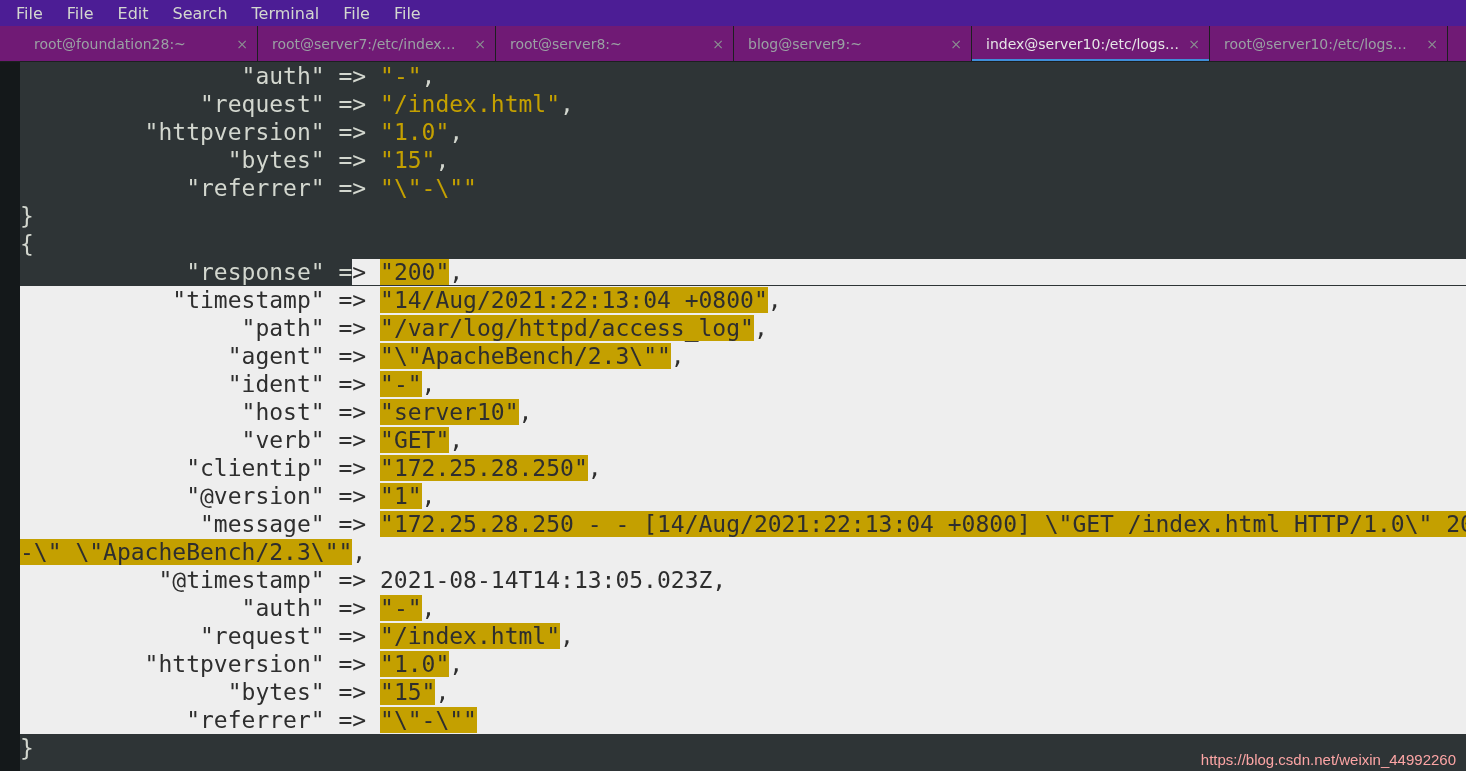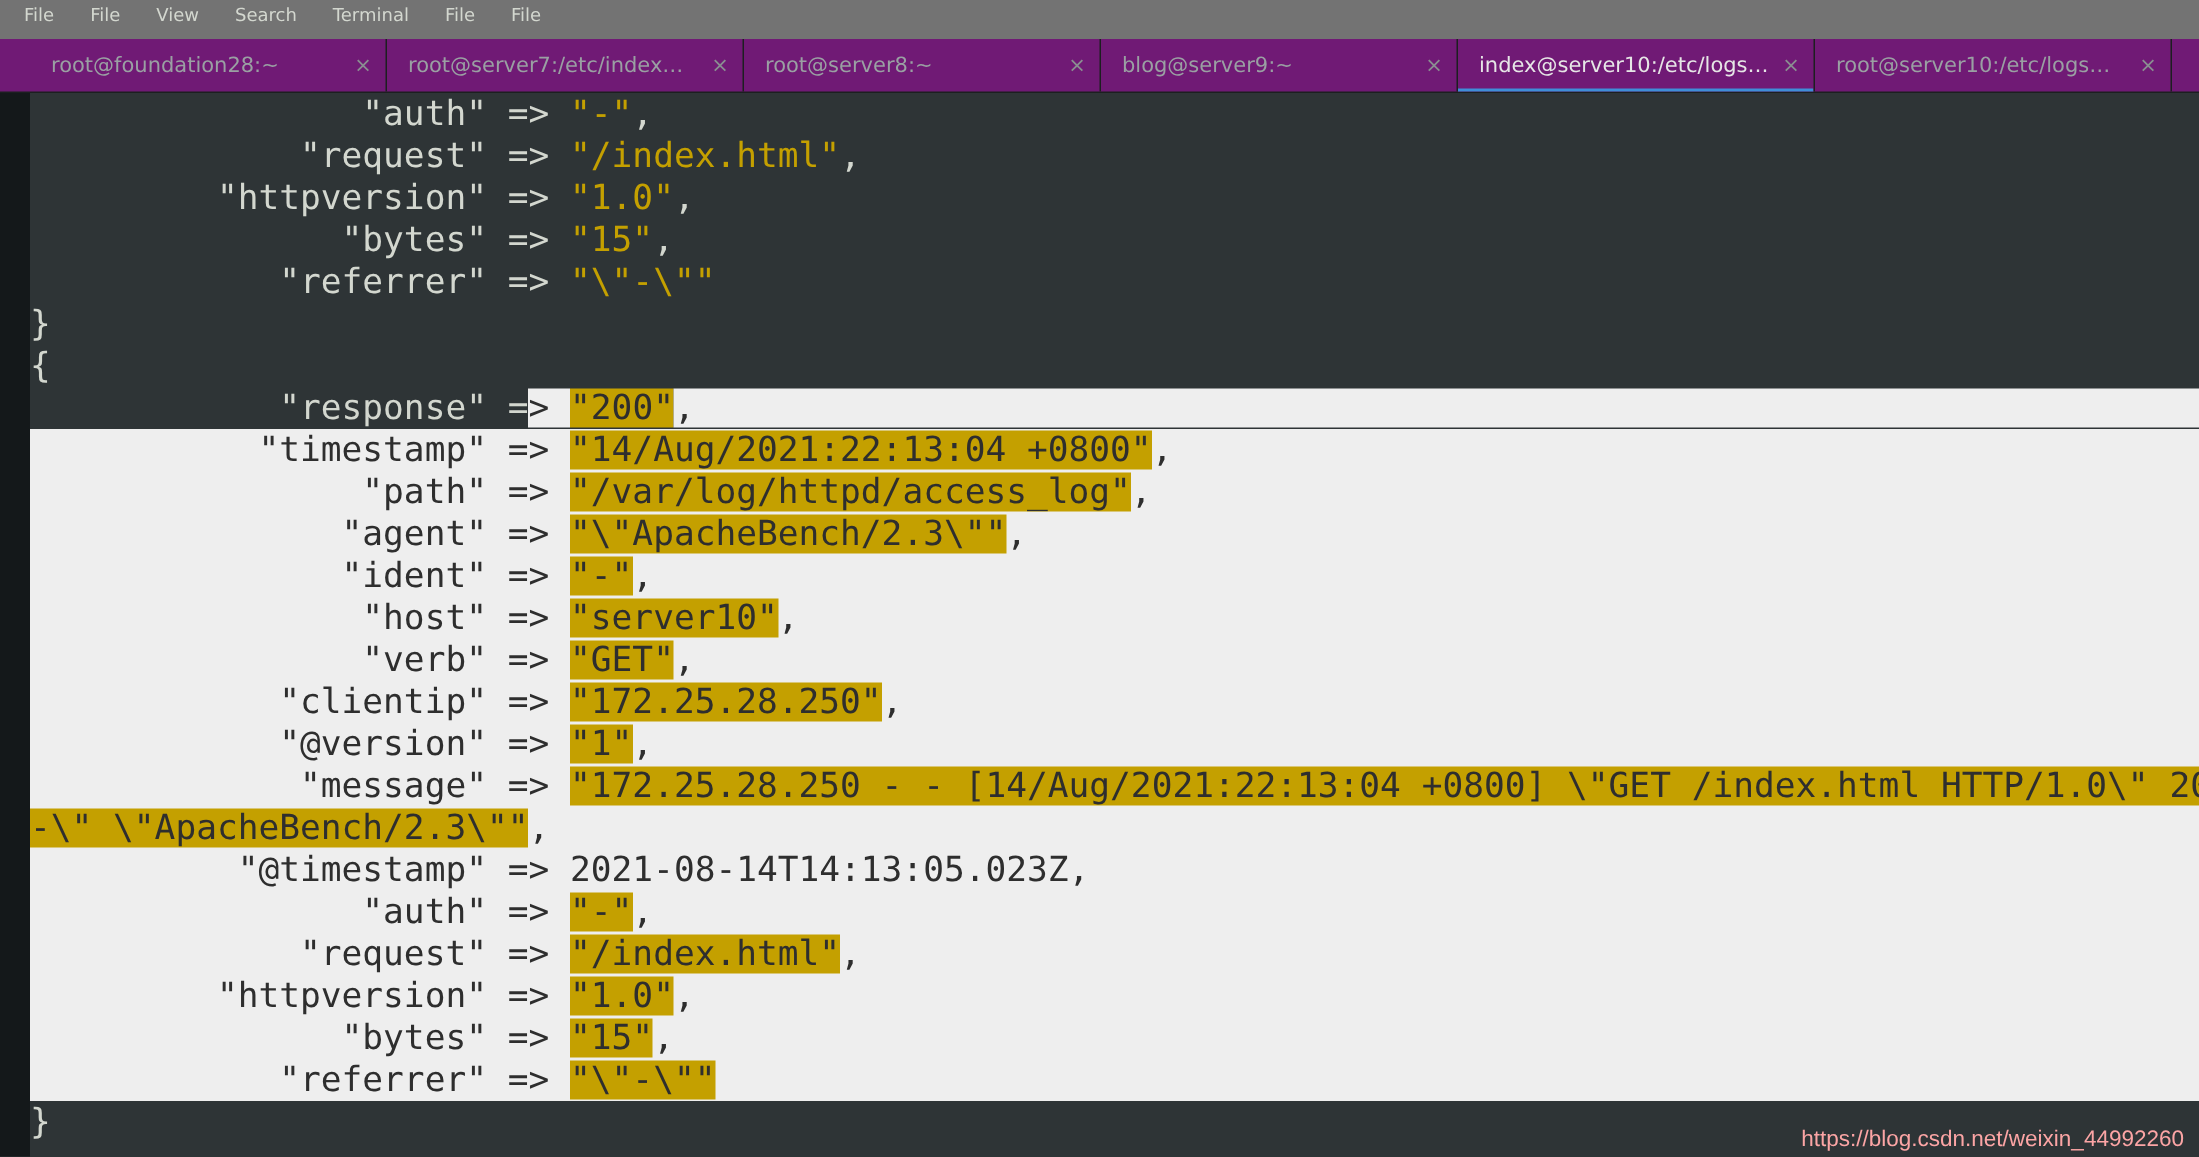--- a/index.html
+++ b/index.html
@@ -4,23 +4,23 @@
 <style>
   * { margin: 0; padding: 0; box-sizing: border-box; }
   html, body {
     width: 1466px; height: 771px;
     background: #2e3436; color: #d3d7cf;
     font-family: "DejaVu Sans", "Cantarell", sans-serif;
     overflow: hidden;
   }
   
   .menubar {
-    height: 26px; display: flex; align-items: flex-start;
-    background: #737373; padding: 0 4px; gap: 0;
-    font-size: 12px; color: #d3d7cf;
+    height: 26px; display: flex; align-items: center;
+    background: #4c1d95; padding: 0 4px; gap: 0;
+    font-size: 16px; color: #d3d7cf;
   }
   .menubar .item { padding: 3px 12px; cursor: pointer; }
 
   
   .tabbar {
     height: 36px; display: flex; align-items: stretch;
     background: #701a75; border-bottom: 1px solid #1c1f20;
     padding-left: 20px;
   }
   .tab {
@@ -63,21 +63,21 @@
     color: #fca5a5; font-family: sans-serif; font-size: 15px;
     pointer-events: none;
   }
 </style>
 </head>
 <body>
 
 <div class="menubar">
   <div class="item">File</div>
   <div class="item">File</div>
-  <div class="item">View</div>
+  <div class="item">Edit</div>
   <div class="item">Search</div>
   <div class="item">Terminal</div>
   <div class="item">File</div>
   <div class="item">File</div>
 </div>
 
 <div class="tabbar">
   <div class="tab">
     <span class="label">root@foundation28:~</span>
     <span class="close">×</span>

